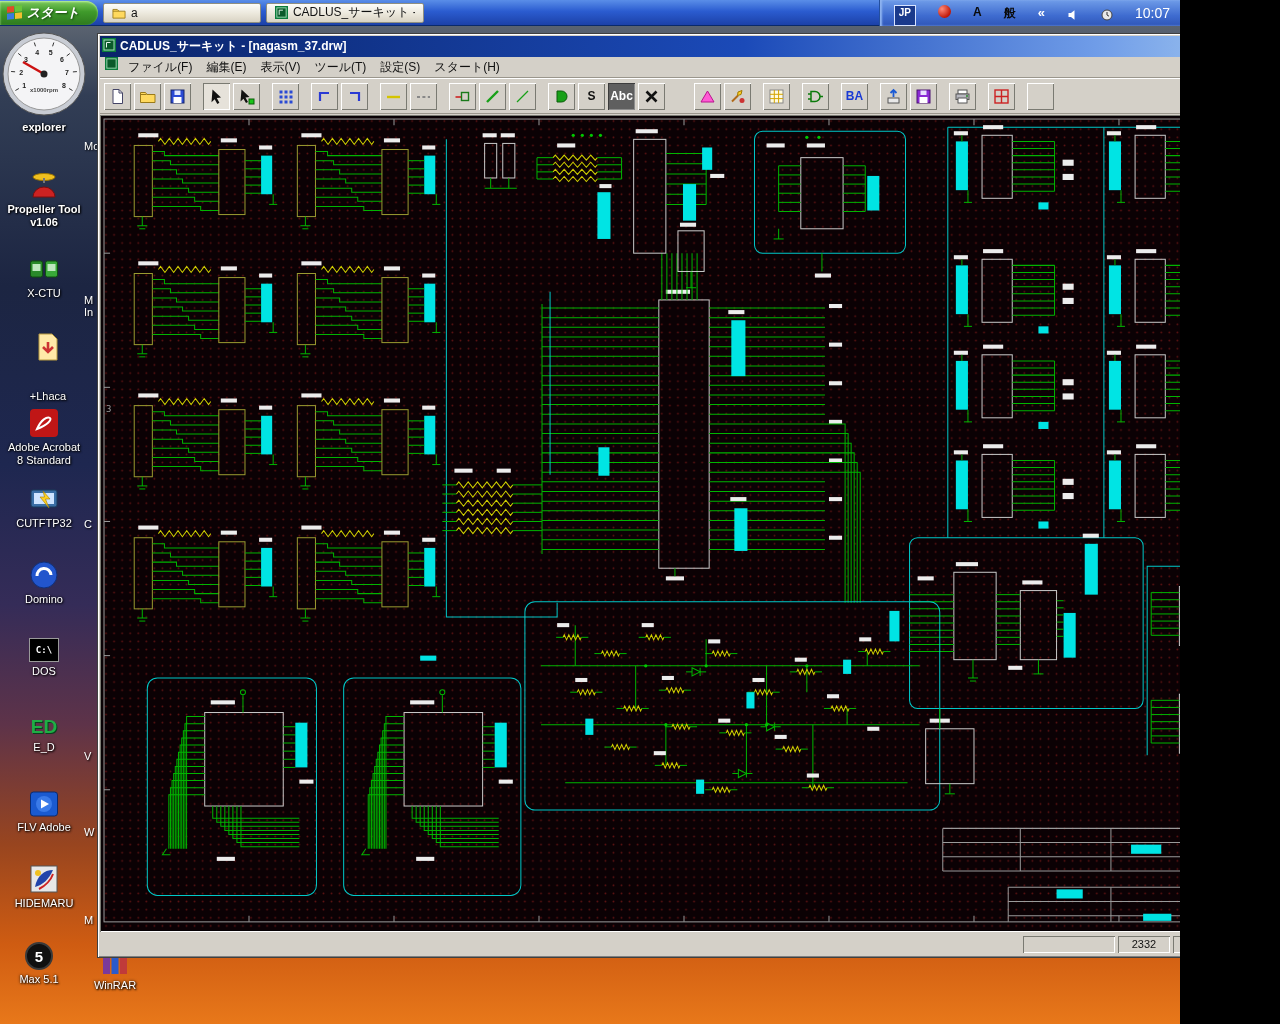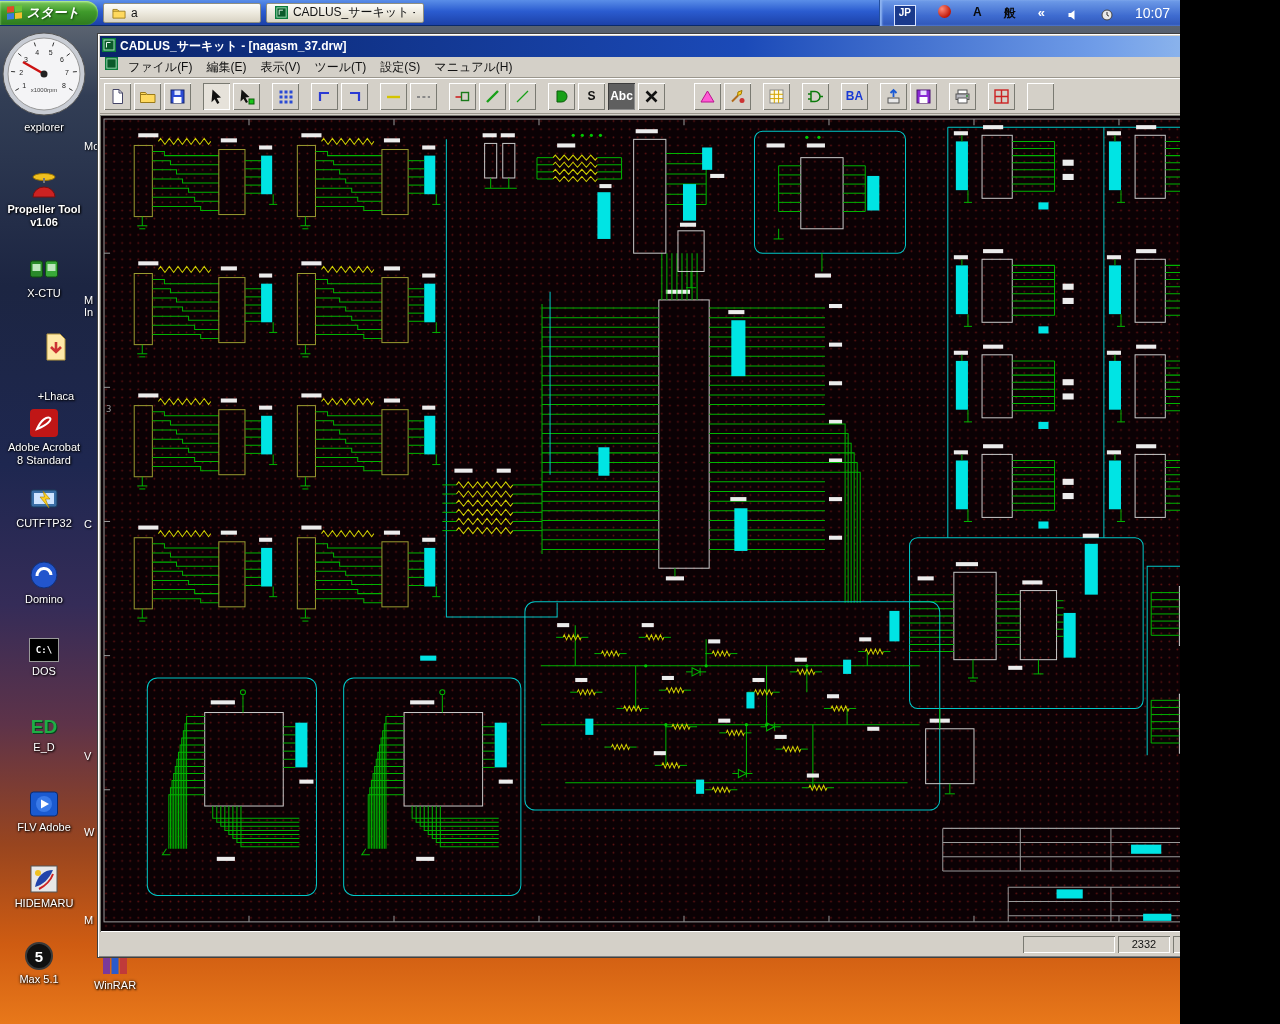--- a/index.html
+++ b/index.html
@@ -140,21 +140,21 @@
           <svg width="12" height="12" viewBox="0 0 12 12">
             <circle cx="6" cy="6" r="5" fill="#e8e8e8" stroke="#444"></circle>
             <path d="M6 3v3l2 1.2" stroke="#333" fill="none"></path>
           </svg>
         </span>
       <span class="clock">10:07</span>
     </div>
   </div>
 
   <div class="desktop" id="desktop">
-      <div class="dicon" style="left: 0px; top: 4px;">
+      <div class="dicon" style="left: 0px; top: 4px; font-weight: bold;">
         <div class="dicon-img">
           <svg width="86" height="88" viewBox="0 0 86 88">
             <circle cx="43" cy="44" r="41" fill="#c8ccd4" stroke="#555"></circle>
             <circle cx="43" cy="44" r="36" fill="#f4f4f6" stroke="#999"></circle>
             <line x1="14.4" y1="60.5" x2="17.9" y2="58.5" stroke="#333"></line>
             <text x="23.1" y="58.0" font-size="7" text-anchor="middle" fill="#222">1</text>
             <line x1="10.1" y1="41.5" x2="14.1" y2="41.8" stroke="#333"></line>
             <text x="20.1" y="44.8" font-size="7" text-anchor="middle" fill="#222">2</text>
             <line x1="17.2" y1="23.4" x2="20.3" y2="25.9" stroke="#333"></line>
             <text x="25.0" y="32.2" font-size="7" text-anchor="middle" fill="#222">3</text>
@@ -190,21 +190,21 @@
         <div class="dicon-img">
           <svg width="30" height="28" viewBox="0 0 30 28">
             <rect x="1.5" y="5" width="12" height="16" rx="2" fill="#2a8a2a" stroke="#0f4f0f"></rect>
             <rect x="16.5" y="5" width="12" height="16" rx="2" fill="#39a939" stroke="#0f4f0f"></rect>
             <rect x="3.5" y="8" width="8" height="7" fill="#bfe8bf"></rect>
             <rect x="18.5" y="8" width="8" height="7" fill="#bfe8bf"></rect>
           </svg>
         </div>
         <div class="dlabel">X-CTU</div>
       </div>
-      <div class="dicon" style="left: 12px; top: 306px; gap: 28px;">
+      <div class="dicon" style="left: 4px; top: 306px; gap: 28px;">
         <div class="dicon-img">
           <svg width="30" height="30" viewBox="0 0 30 30">
             <path d="M6 2h13l5 5v21H6z" fill="#ffe9a8" stroke="#b89a40"></path>
             <path d="M15 10v10m-5-5l5 5 5-5" stroke="#cc3333" stroke-width="2.6" fill="none"></path>
           </svg>
         </div>
         <div class="dlabel">+Lhaca</div>
       </div>
       <div class="dicon" style="left: 0px; top: 382px;">
         <div class="dicon-img">
@@ -318,21 +318,21 @@
             <rect width="14" height="14" fill="#0c7c3c"></rect>
             <rect x="2" y="2" width="10" height="10" fill="#0a5a2a" stroke="#9fdcb4"></rect>
           </svg>
         </span>
       <span id="menus" style="display:flex">
           <span class="menu-item">ファイル(F)</span>
           <span class="menu-item">編集(E)</span>
           <span class="menu-item">表示(V)</span>
           <span class="menu-item">ツール(T)</span>
           <span class="menu-item">設定(S)</span>
-          <span class="menu-item">マニュアル(H)</span>
+          <span class="menu-item">スタート(H)</span>
         </span>
       <span class="mdi-btns">
         <span class="wbtn small">
             <span class="gl-min"></span>
           </span>
         <span class="wbtn small">
             <span class="gl-rest"></span>
           </span>
         <span class="wbtn small">
             <span class="gl-close" style="transform:scale(.85)"></span>

